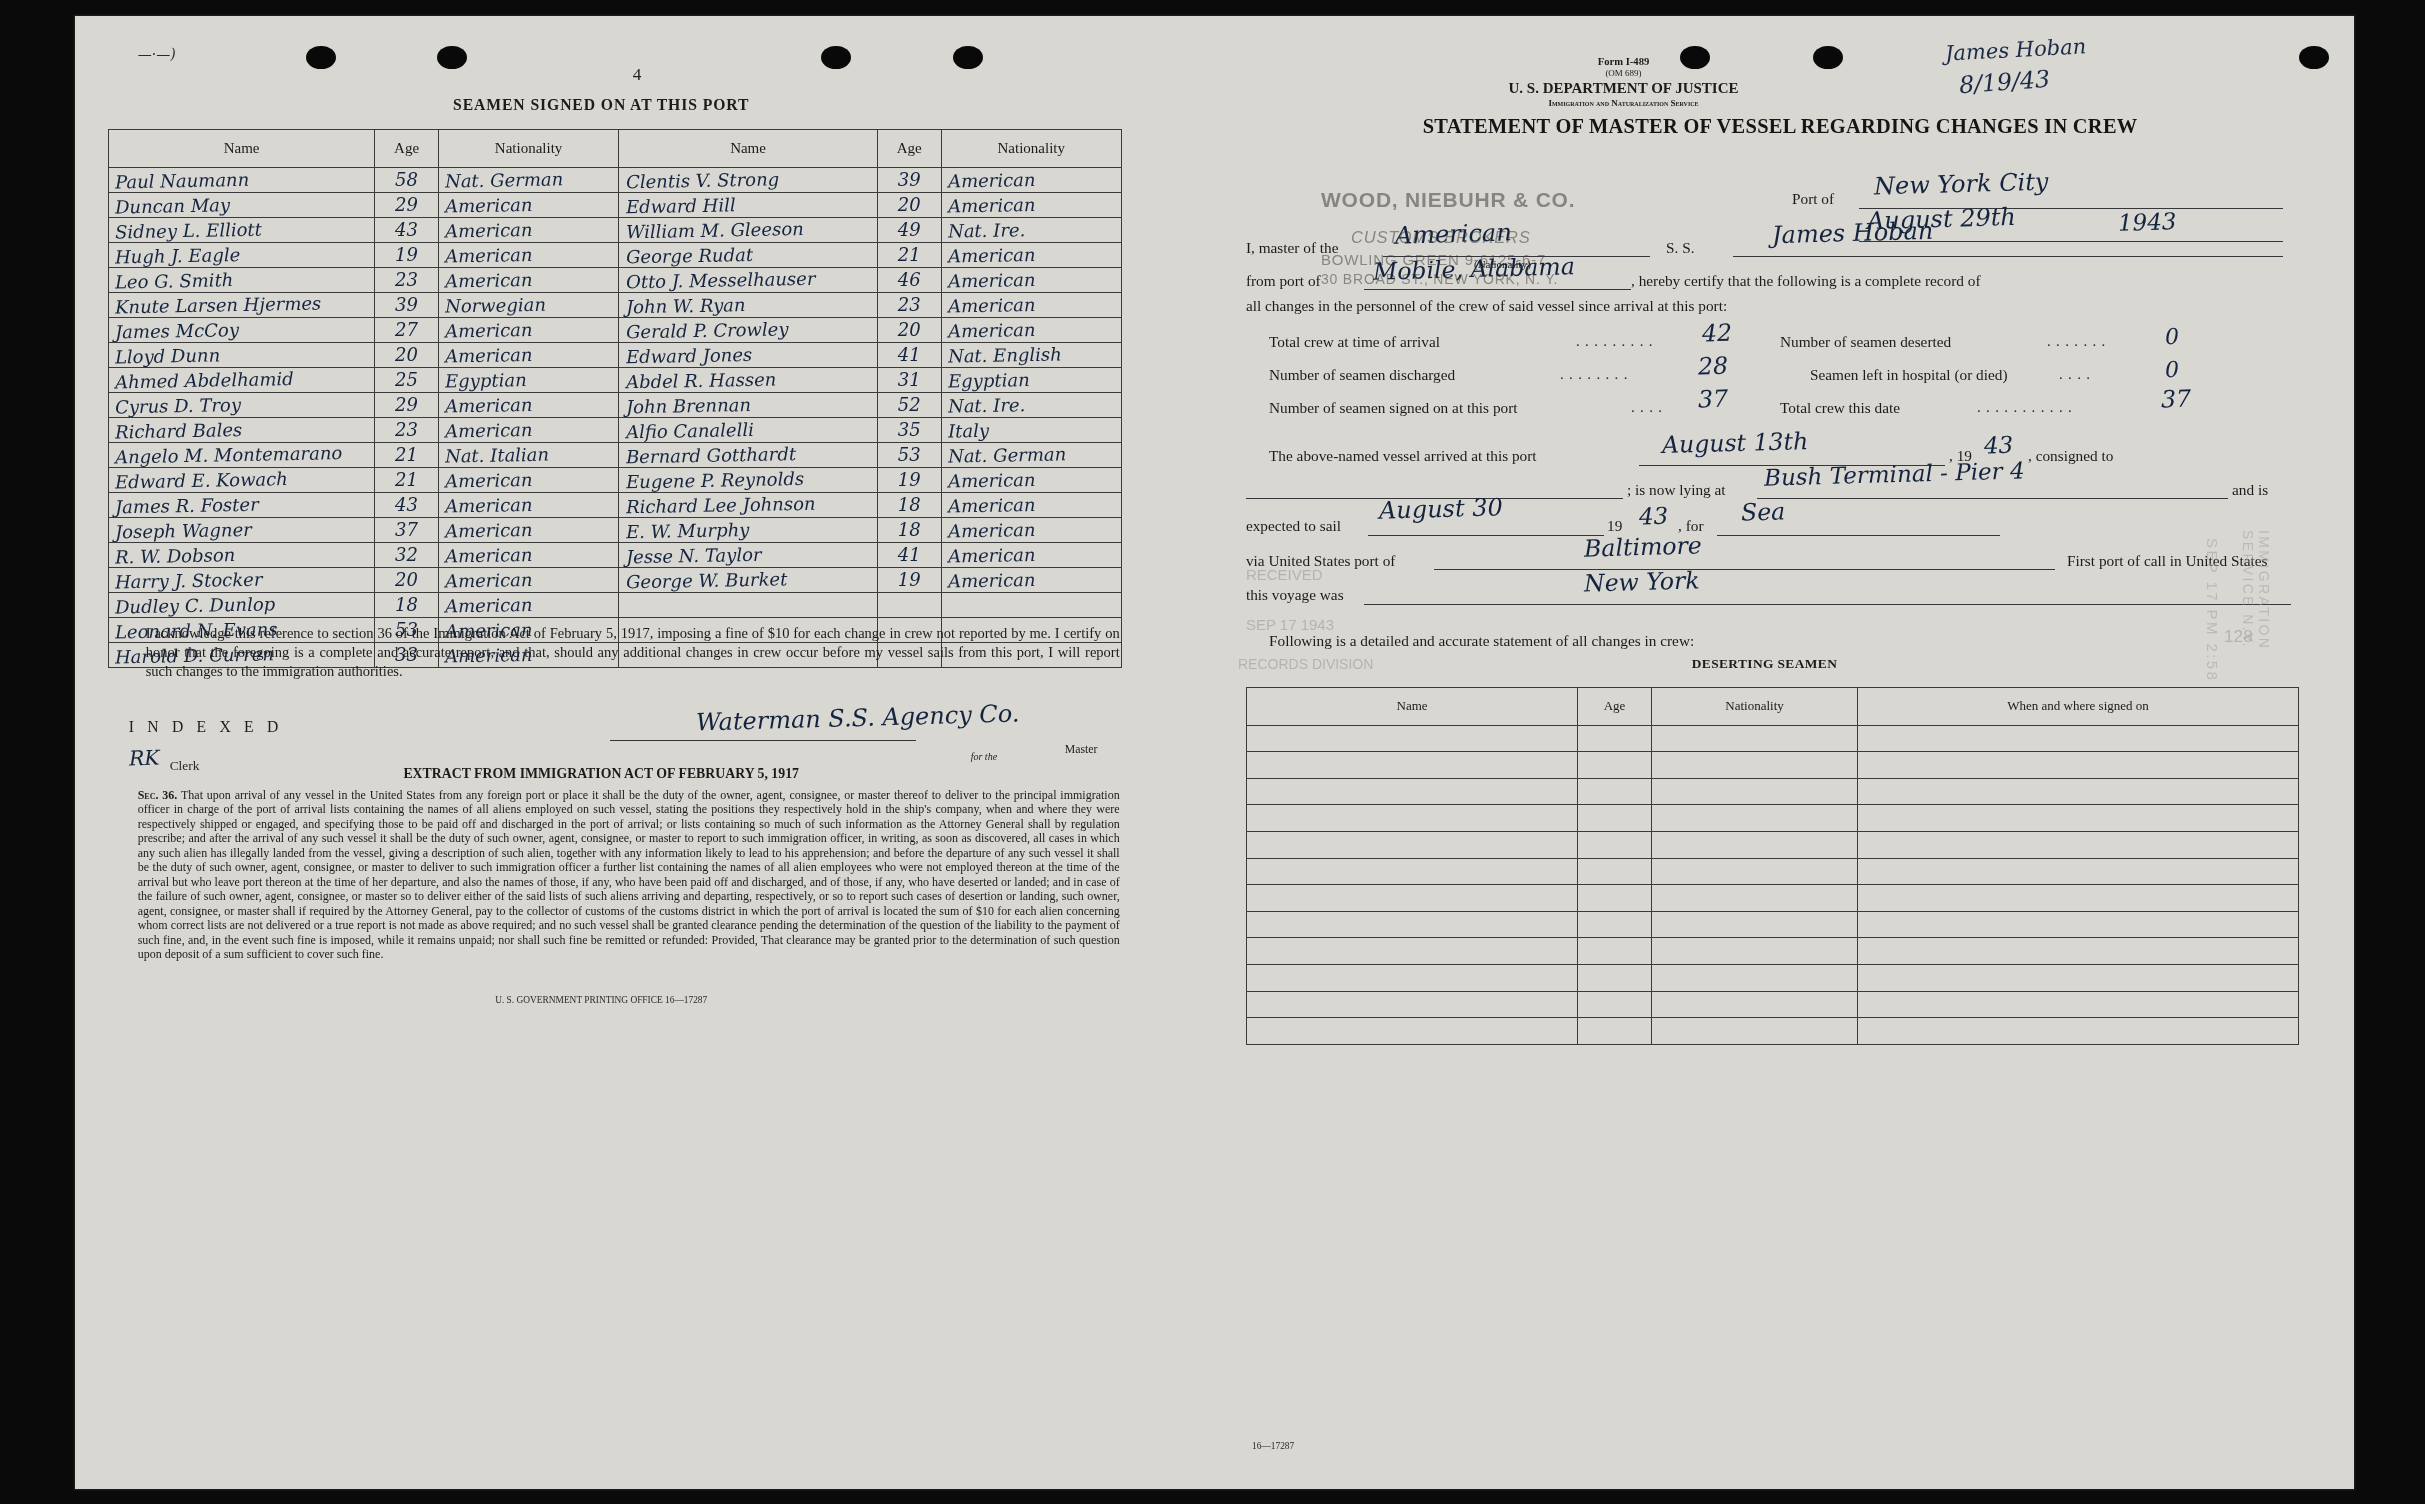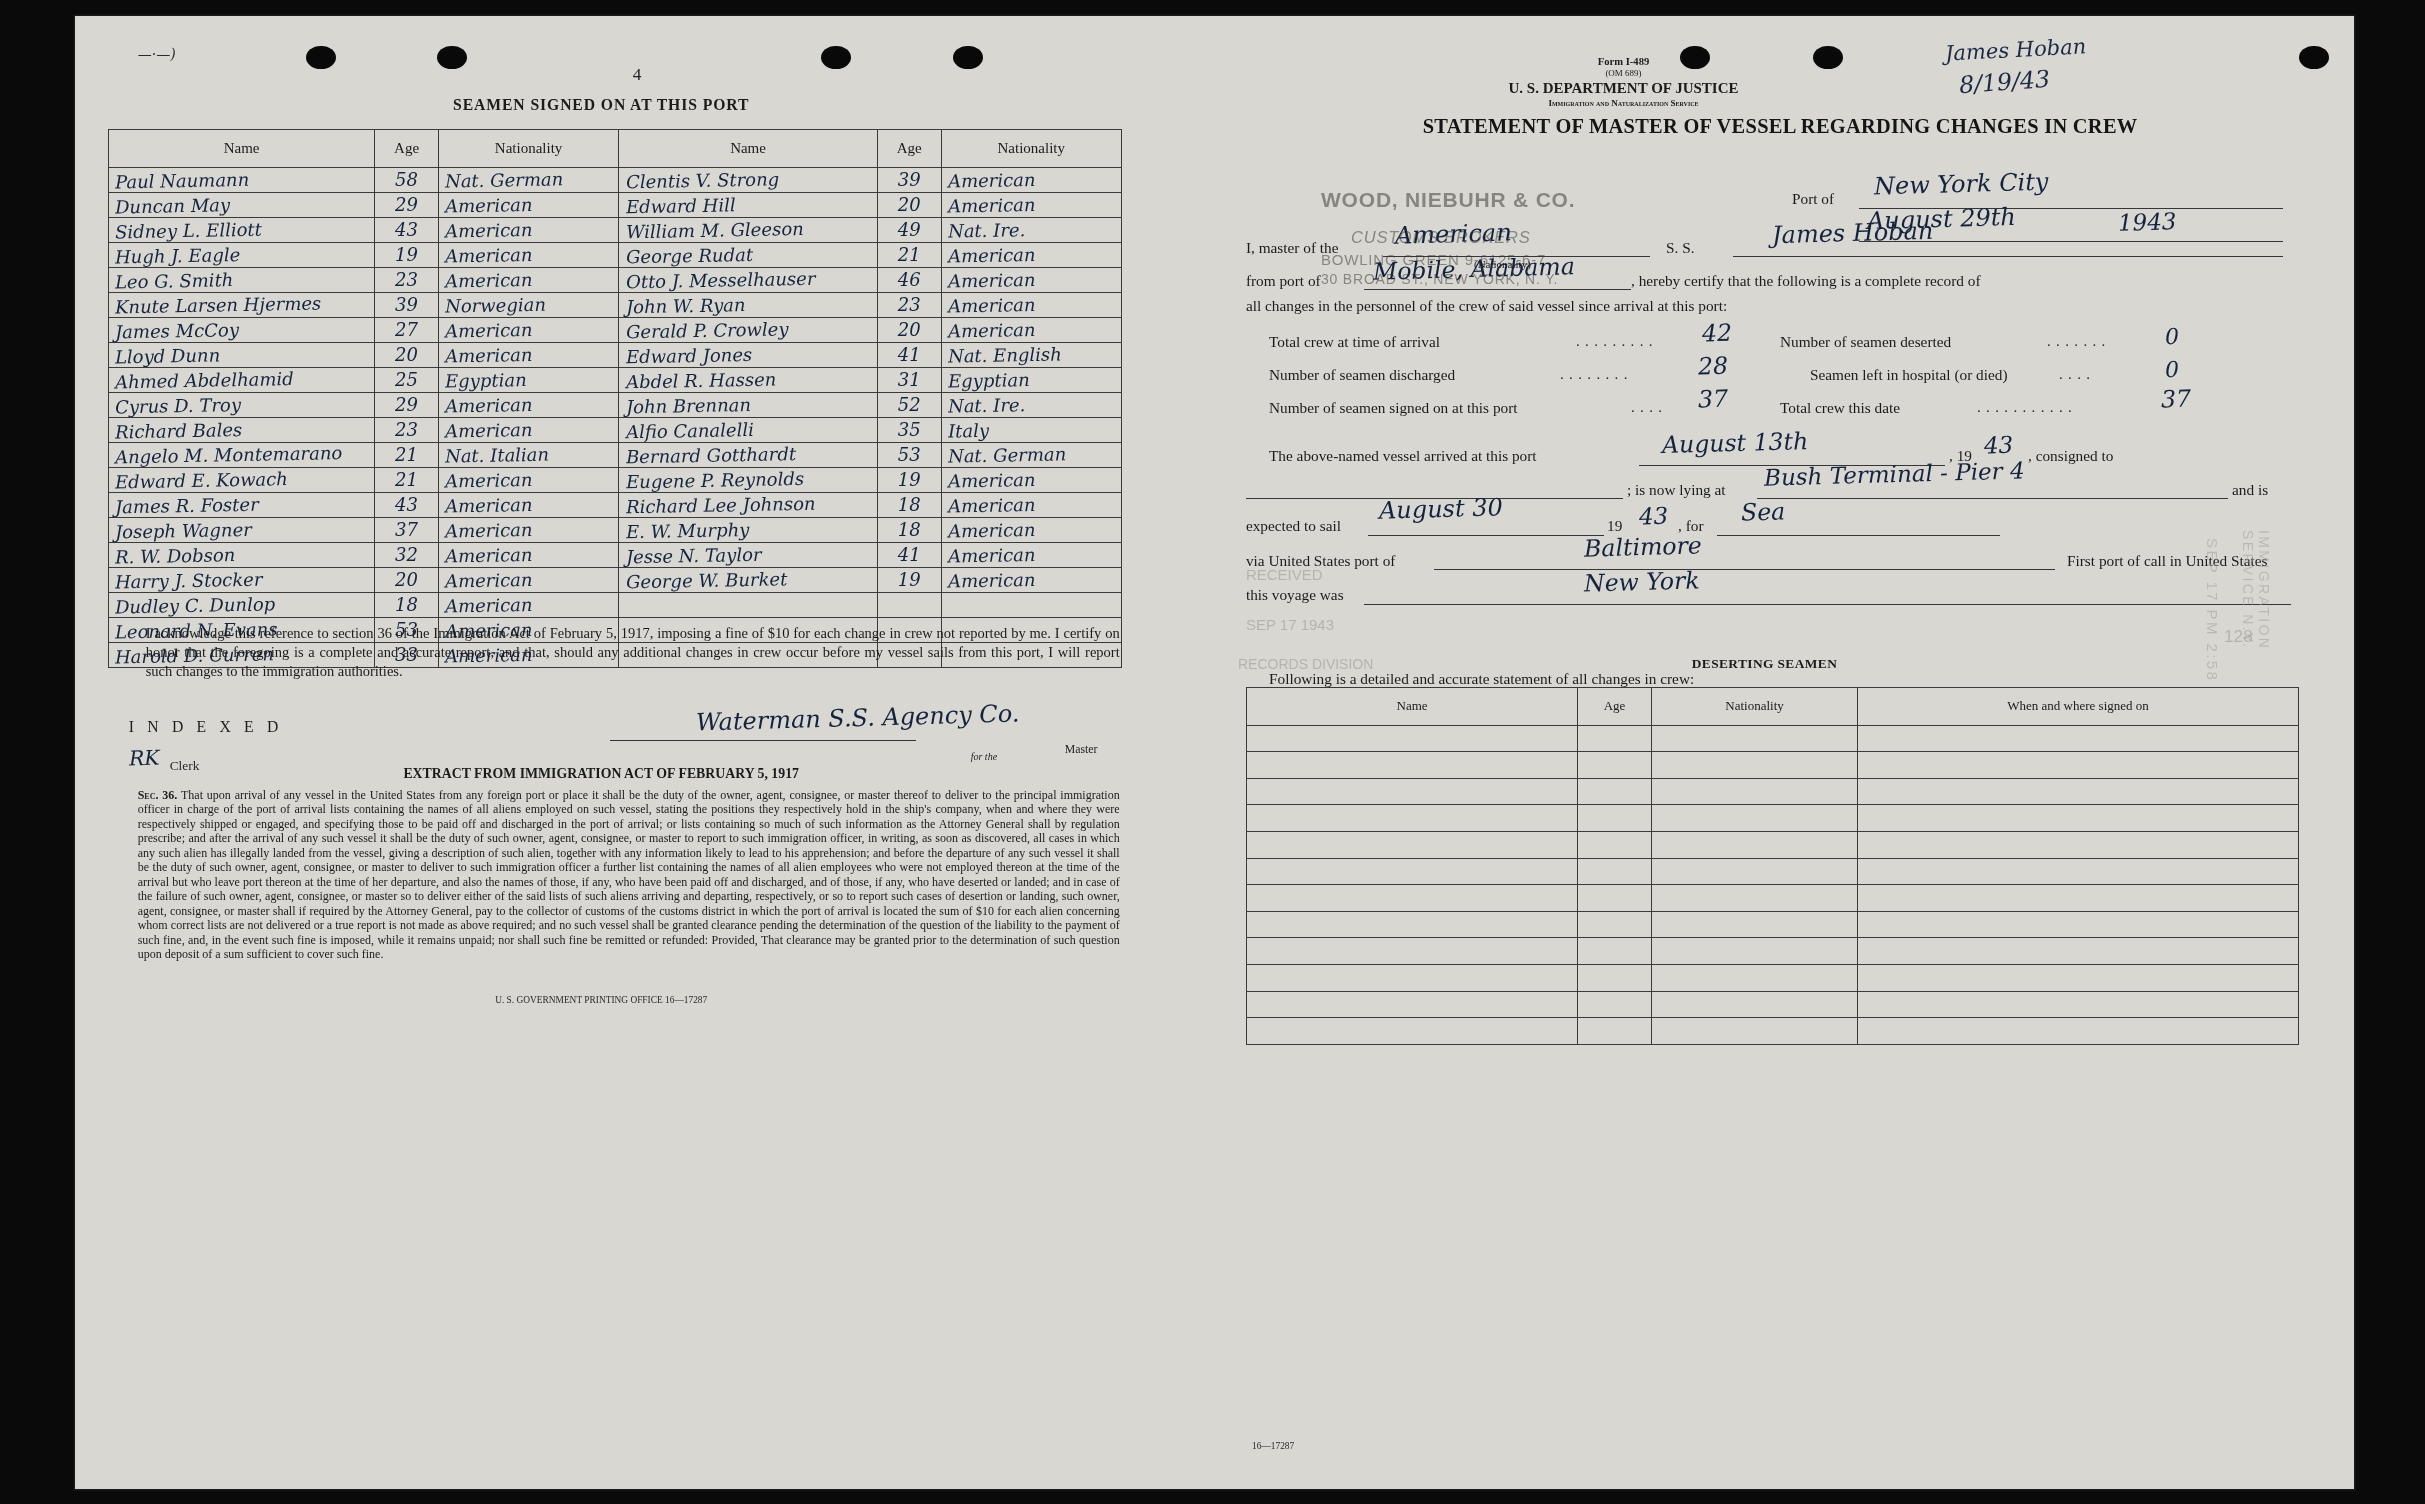--- a/index.html
+++ b/index.html
@@ -604,21 +604,21 @@
 
       <div class="fld" style="left:7.9px;top:525px;">via United States port of</div>
       <div class="ln" style="left:196px;top:542px;width:621px;"></div>
       <div class="hw" style="position:absolute;left:346px;top:506px;font-size:23.6px;">Baltimore</div>
       <div class="fld" style="left:829px;top:525px;">First port of call in United States</div>
 
       <div class="fld" style="left:7.9px;top:559px;">this voyage was</div>
       <div class="ln" style="left:126px;top:577px;width:927px;"></div>
       <div class="hw" style="position:absolute;left:346px;top:541px;font-size:23.6px;">New York</div>
 
-      <div class="fld" style="left:31px;top:605px;margin-top:38px;">Following is a detailed and accurate statement of all changes in crew:</div>
+      <div class="fld" style="left:31px;top:605px;">Following is a detailed and accurate statement of all changes in crew:</div>
       <div class="fld" style="left:0;top:629px;width:1053px;text-align:center;font-size:13.4px;font-weight:bold;letter-spacing:0.4px;">DESERTING SEAMEN</div>
       <div class="faint" style="left:986px;top:599px;font-size:17.3px;">128</div>
 
       <table class="desert" style="top:660px;">
         <thead>
           <tr>
             <th class="d-nm">Name</th>
             <th class="d-ag">Age</th>
             <th class="d-nt">Nationality</th>
             <th class="d-wh">When and where signed on</th>

